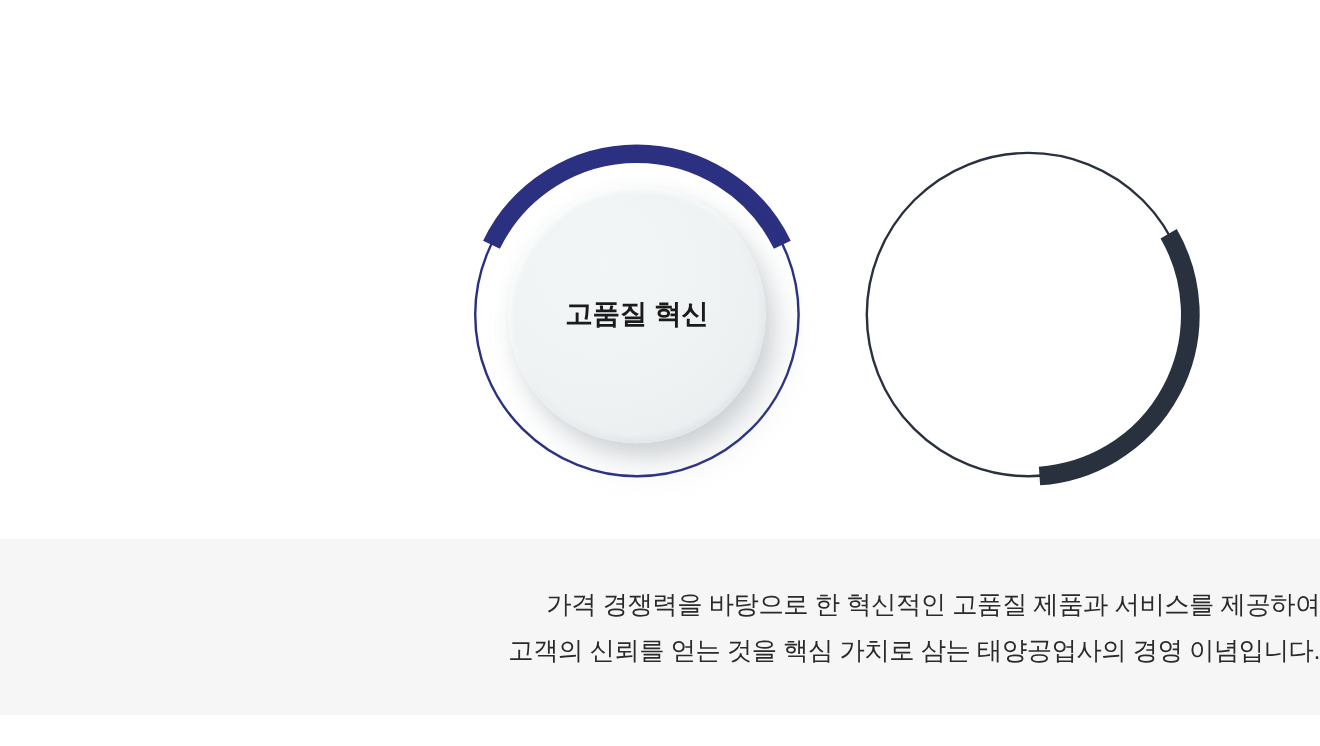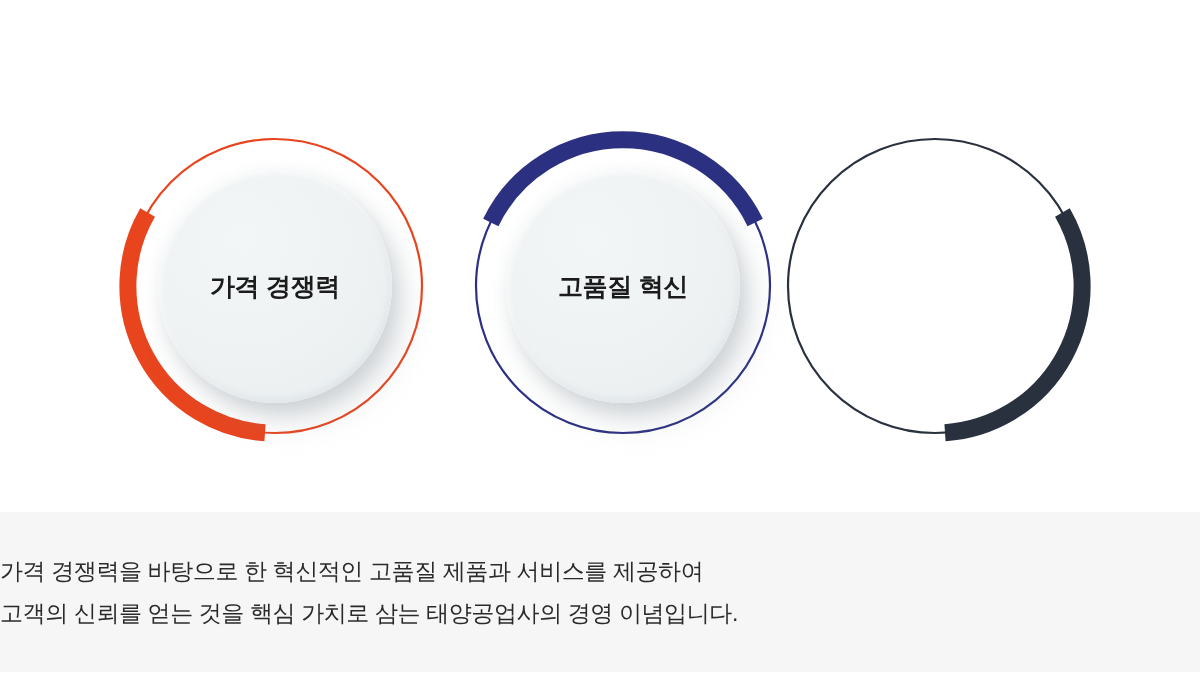--- a/index.html
+++ b/index.html
@@ -53,58 +53,46 @@
     font-weight:700;
     color:#1b1b1b;
     letter-spacing:-0.3px;
     white-space:nowrap;
     line-height:1;
   }
 
   
   #statement {
     position:absolute;
-    left:0; top:512px;
+    left:0; top:490px;
     width:1200px; height:160px;
     background:#f6f6f6;
     display:flex;
     flex-direction:column;
-    align-items:flex-start;
+    align-items:flex-end;
     justify-content:center;
   }
   .statement-line {
     font-size:23px;
     font-weight:500;
     color:#2a2a2a;
     line-height:42px;
     letter-spacing:-0.4px;
     white-space:nowrap;
   }
 </style>
 </head>
 <body>
 
 <div id="stage">
 
   <div id="badges">
 
-    <div class="badge" style="left:120px; top:131px;">
-      <svg class="badge-ring" viewBox="0 0 310 310">
 
-        <circle cx="155" cy="155" r="147" fill="none" stroke="#e8441e" stroke-width="2.2"></circle>
-
-        <path d="M 155 302 A 147 147 0 1 1 128.3 10.6" fill="none" stroke="#e8441e" stroke-width="17" stroke-linecap="butt" transform="rotate(0 155 155)" style="display:none"></path>
-        <path d="M 27.6 81.5 A 147 147 0 0 0 145 301.7" fill="none" stroke="#e8441e" stroke-width="17" stroke-linecap="butt"></path>
-      </svg>
-      <div class="badge-disc">
-        <span class="badge-label">가격 경쟁력</span>
-      </div>
-    </div>
-
-    <div class="badge" style="left:468px; top:131px;">
+    <div class="badge" style="left:424px; top:131px;">
       <svg class="badge-ring" viewBox="0 0 310 310">
         <circle cx="155" cy="155" r="147" fill="none" stroke="#2b3081" stroke-width="2.2"></circle>
 
         <path d="M 22.8 91.5 A 147 147 0 0 1 287.2 91.5" fill="none" stroke="#2b3081" stroke-width="17" stroke-linecap="butt"></path>
       </svg>
       <div class="badge-disc">
         <span class="badge-label">고품질 혁신</span>
       </div>
     </div>
 

